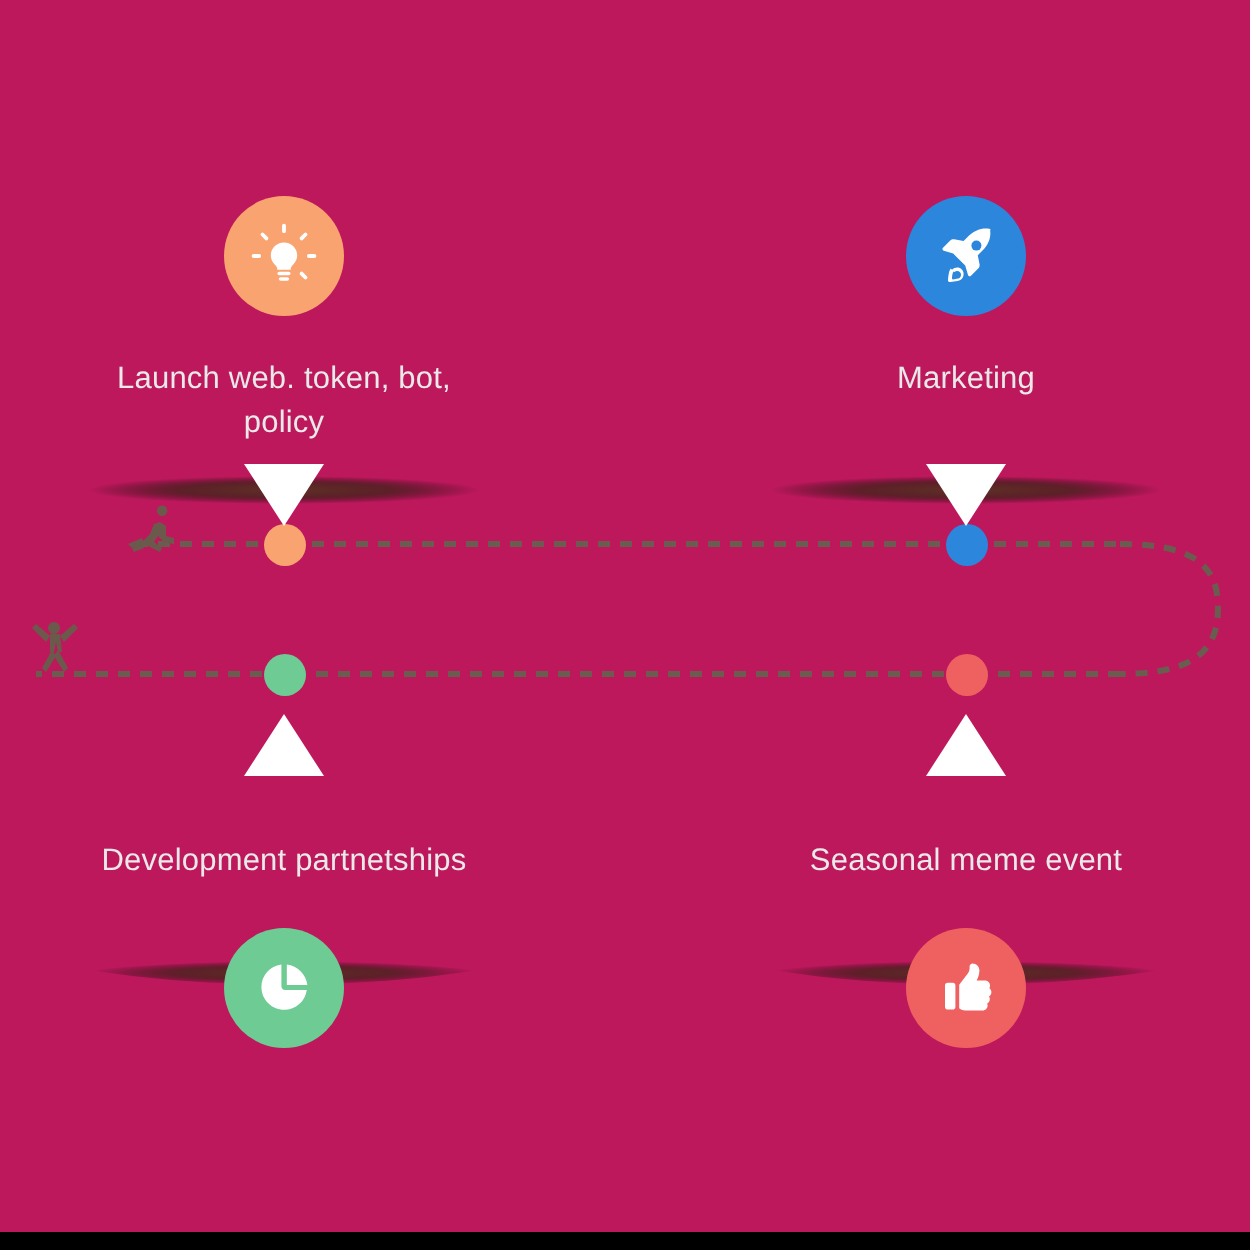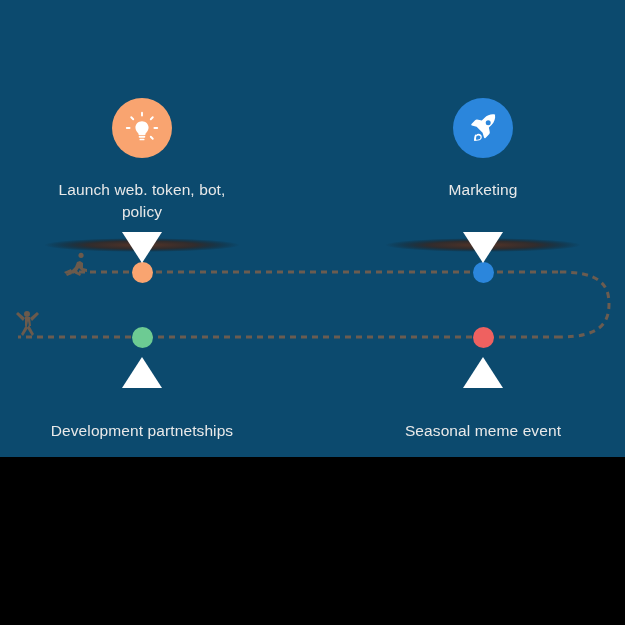--- a/index.html
+++ b/index.html
@@ -7,22 +7,22 @@
     margin: 0;
     padding: 0;
     background: #000000;
   }
   body {
     font-family: "Liberation Sans", sans-serif;
   }
   #stage {
     position: relative;
     width: 625px;
-    height: 457px;
-    background: #0c4a6e;
+    height: 616px;
+    background: #be185d;
     overflow: hidden;
   }
   .layer {
     position: absolute;
     inset: 0;
     width: 625px;
     height: 625px;
   }
   #path-layer { z-index: 2; }
   #ground-layer { z-index: 1; }

